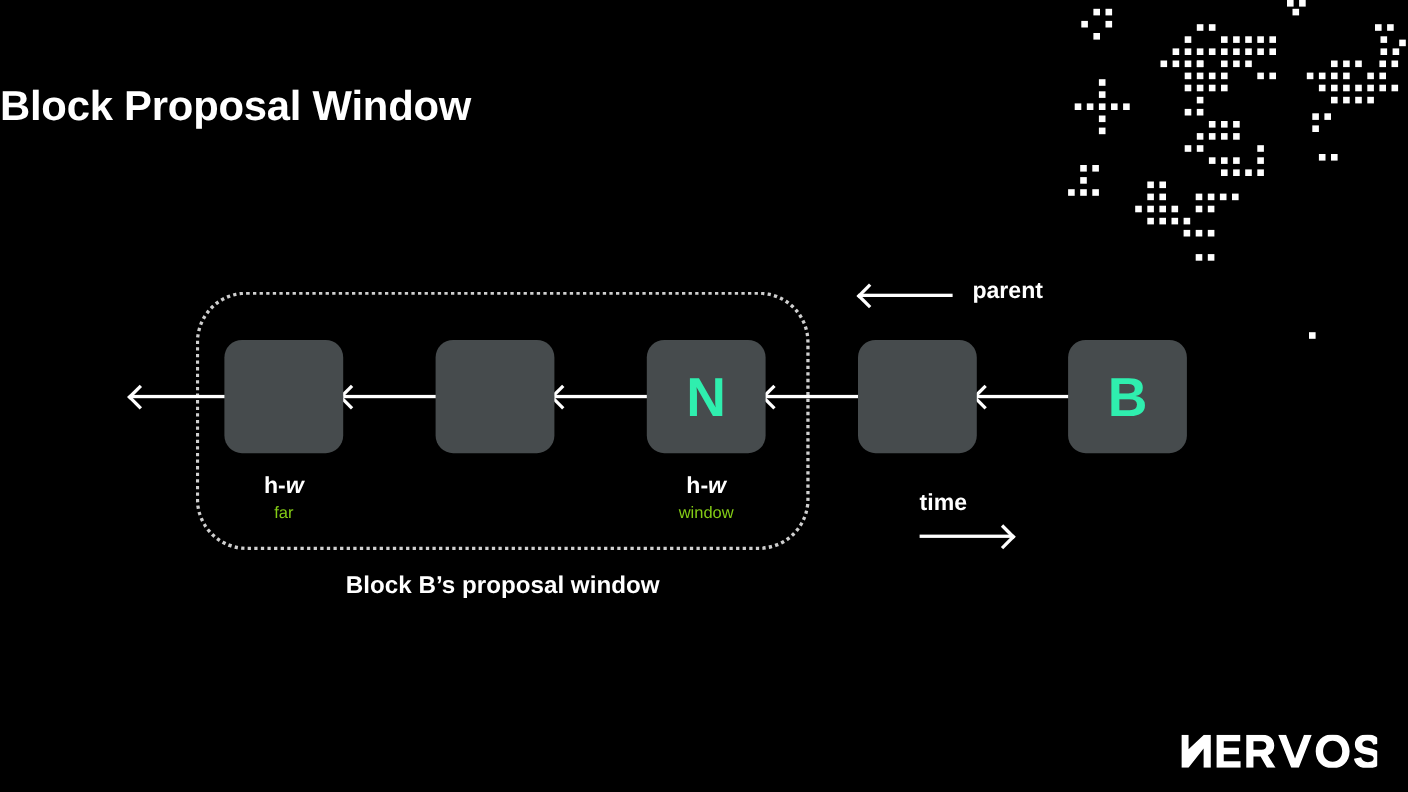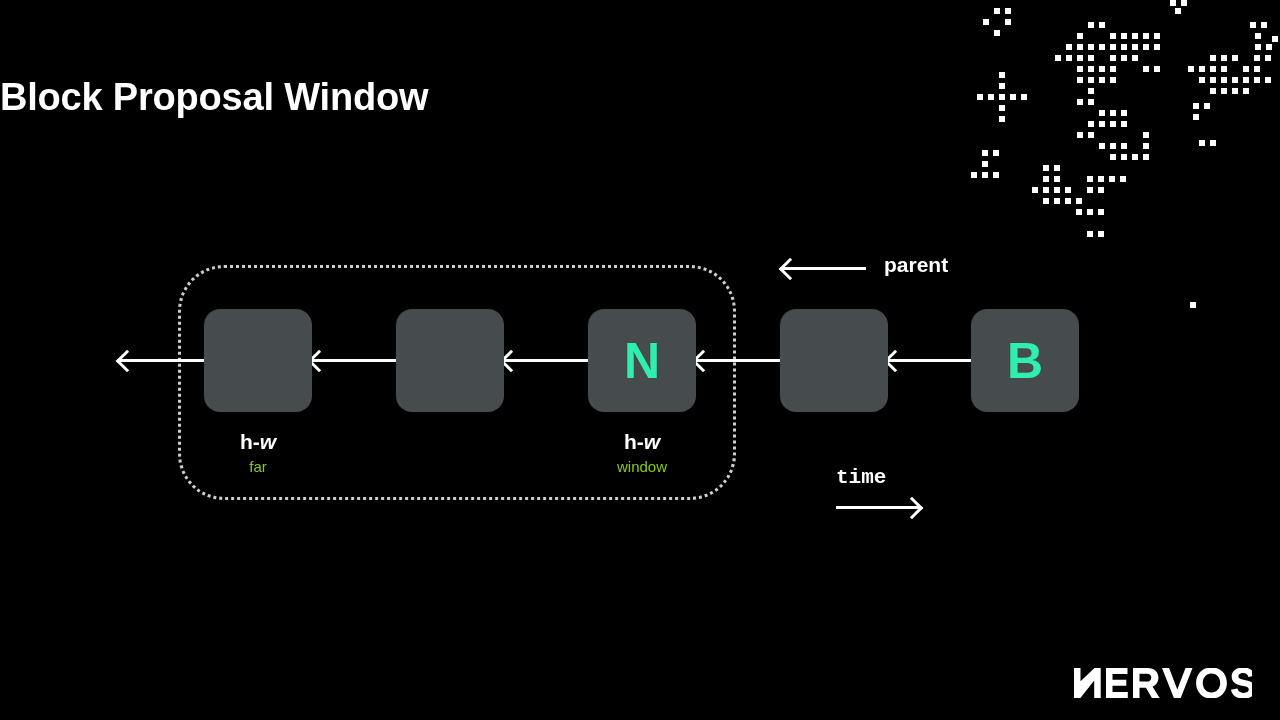--- a/index.html
+++ b/index.html
@@ -184,24 +184,23 @@
     font-size: 21px;
     font-weight: bold;
     color: #ffffff;
     white-space: nowrap;
   }
 
   
   .time-group {
     position: absolute;
     left: 836px;
-    top: 466px;
+    top: 446px;
     width: 120px;
     height: 60px;
-    font-family: Liberation Mono, monospace;
   }
   .time-label {
     position: absolute;
     left: 0;
     top: 0;
     font-size: 21px;
     font-weight: bold;
     color: #ffffff;
     white-space: nowrap;
   }
@@ -433,20 +432,21 @@
     <div class="parent-group">
       <div class="parent-arrow"></div>
       <div class="parent-label">parent</div>
     </div>
 
     <div class="time-group">
       <div class="time-label">time</div>
       <div class="time-arrow"></div>
     </div>
 
+    <div class="window-caption">Block B’s proposal window</div>
   </div>
 
   <div class="brand-logo" title="NERVOS">
     <svg width="178" height="30" viewBox="0 0 178 30">
       <g fill="#ffffff">
 
         <path d="M0 0 h6.5 v13.2 L20.5 0 h6.2 v30 h-6.5 V12.4 L6.4 30 H0 Z"></path>
 
         <path d="M32 0 h21.5 v5.9 H38.5 v5.9 h13.8 v5.9 H38.5 v6.4 h15.3 V30 H32 Z"></path>
 

